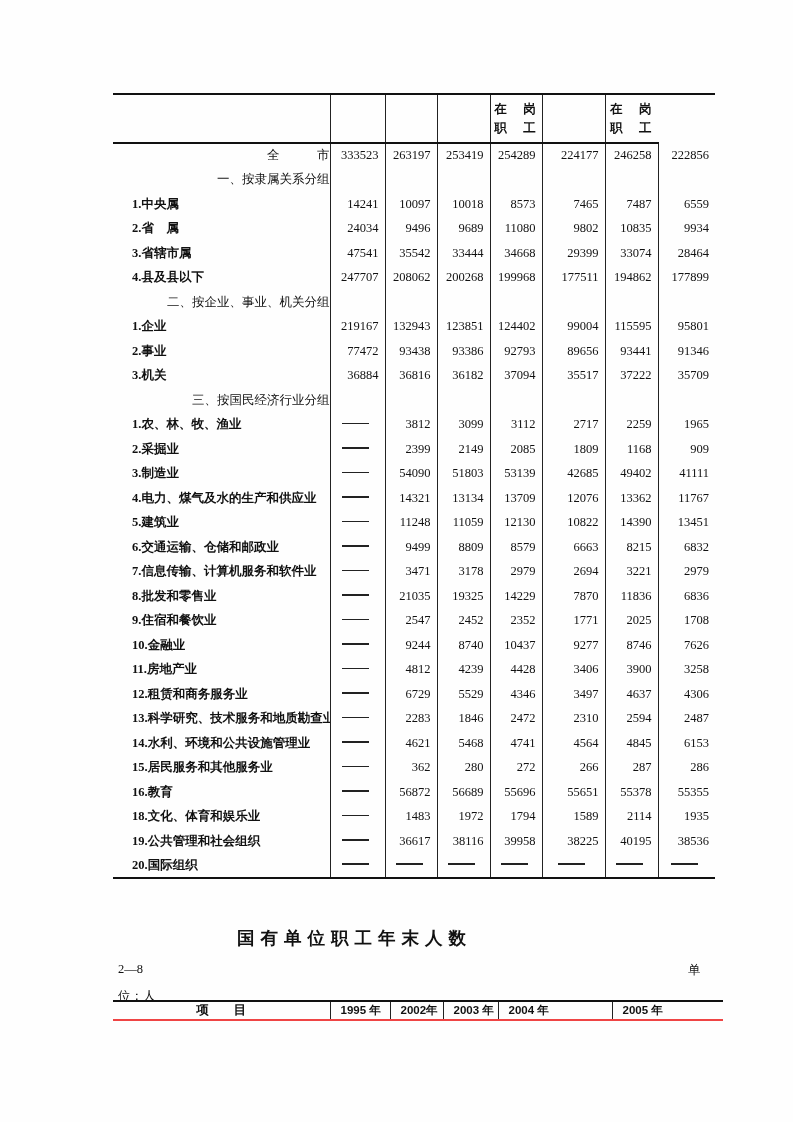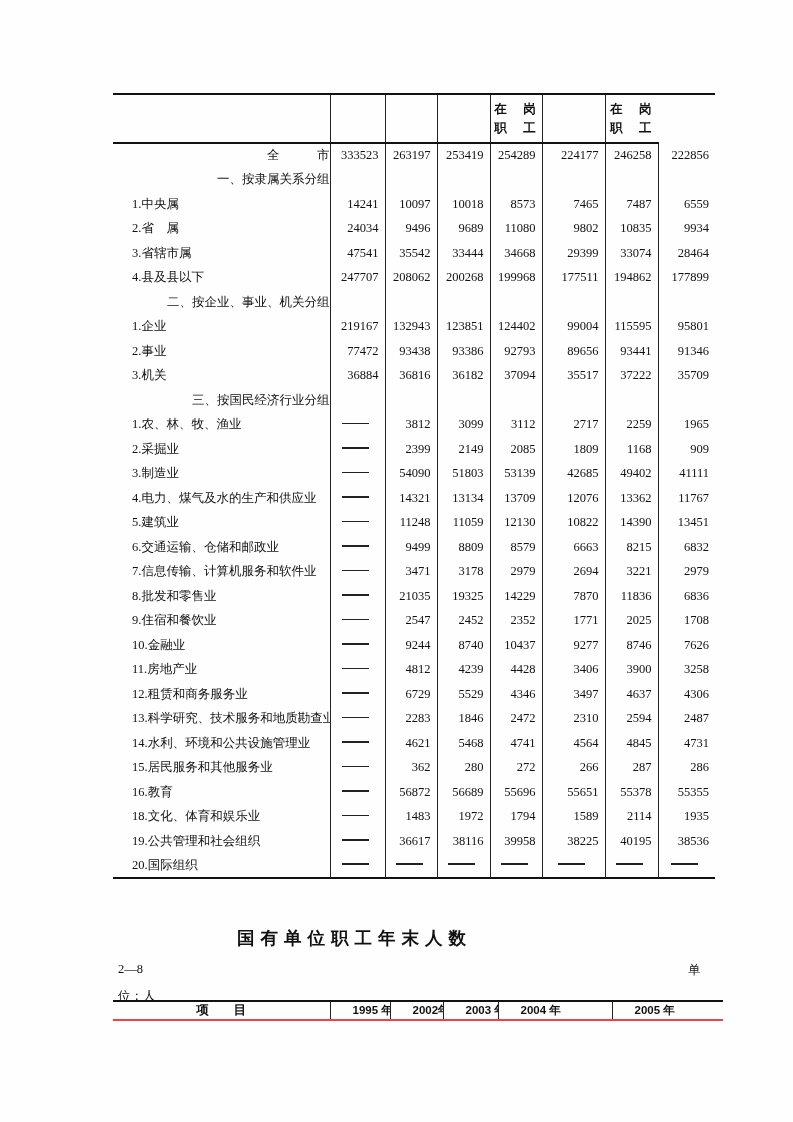--- a/index.html
+++ b/index.html
@@ -14,21 +14,21 @@
     border-collapse:collapse;table-layout:fixed;
     border-top:2.5px solid #111;border-bottom:2.5px solid #111;
   }
   .toptable td,.toptable th{padding:0;vertical-align:middle;font-weight:normal;}
   .toptable td+td,.toptable th+th{border-left:1px solid #222;}
   .toptable thead th{height:47px;border-bottom:2px solid #111;margin-top:11px;}
   .onduty{font-weight:bold;font-size:12.5px;line-height:19px;text-align:center;letter-spacing:2px;}
   .toptable tbody tr{height:24.5px;}
   .toptable td.lbl{font-size:12.5px;text-align:left;white-space:nowrap;overflow:hidden;}
   .toptable td.lbl.ind0{padding-left:7px;text-align:right;}
-  .toptable td.lbl.ind1{padding-left:19px;}
+  .toptable td.lbl.ind1{padding-left:19px;font-weight:bold;}
   .toptable td.num{font-size:12.5px;text-align:right;padding-right:6px;white-space:nowrap;}
   .toptable td.num.dashcell{text-align:center;padding-right:4px;}
   .dash{display:inline-block;width:27px;height:1.5px;background:#222;vertical-align:middle;position:relative;top:-2px;}
   
   .bigtitle{
     position:absolute;left:237px;top:926px;
     font-size:17.5px;font-weight:bold;letter-spacing:6px;white-space:nowrap;
     font-family:"Liberation Sans","DejaVu Sans",sans-serif;
   }
   .tabnum{position:absolute;left:118px;top:962px;font-size:12.5px;text-align:center;}
@@ -36,21 +36,21 @@
   .unit2{position:absolute;left:118px;top:988px;font-size:12.5px;}
   .bottable{
     position:absolute;left:113px;top:1000px;width:610px;
     border-collapse:collapse;table-layout:fixed;
     border-top:2.5px solid #111;border-bottom:2px solid #ef4444;
   }
   .bottable td{height:16px;padding:0;white-space:nowrap;overflow:hidden;}
   .bottable td+td{border-left:1px solid #222;}
   .bottable .item{font-size:12.5px;font-weight:bold;text-align:center;}
   .bottable .yr{
-    font-size:11.5px;font-weight:bold;text-align:left;padding-left:22px;
+    font-size:11.5px;font-weight:bold;text-align:left;padding-left:10px;
     font-family:"Liberation Sans","DejaVu Sans",sans-serif;
   }
 </style>
 </head>
 <body>
 
 <table class="toptable">
   <colgroup>
     <col style="width:217px">
       <col style="width:55px">
@@ -320,21 +320,21 @@
         <td class="num">2487</td>
       </tr>
       <tr>
         <td class="lbl ind1">14.水利、环境和公共设施管理业</td>
         <td class="num dashcell"><span class="dash"></span></td>
         <td class="num">4621</td>
         <td class="num">5468</td>
         <td class="num">4741</td>
         <td class="num">4564</td>
         <td class="num">4845</td>
-        <td class="num">4731</td>
+        <td class="num">6153</td>
       </tr>
       <tr>
         <td class="lbl ind1">15.居民服务和其他服务业</td>
         <td class="num dashcell"><span class="dash"></span></td>
         <td class="num">362</td>
         <td class="num">280</td>
         <td class="num">272</td>
         <td class="num">266</td>
         <td class="num">287</td>
         <td class="num">286</td>

